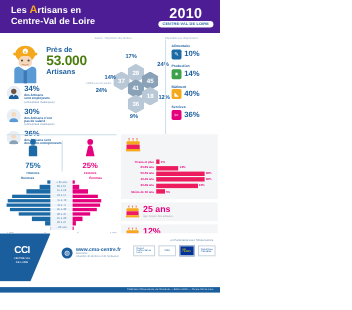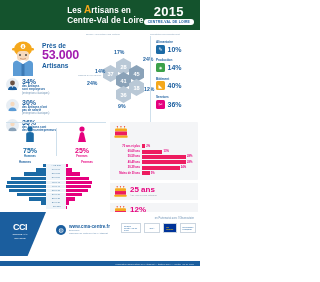--- a/index.html
+++ b/index.html
@@ -7,22 +7,22 @@
     width:200px; height:282px;
     font-family:"Liberation Sans", sans-serif;
     background:#ffffff;
     overflow:hidden;
     position:relative;
   }
   .page { width:200px; height:282px; position:relative; background:#fff; }
 
   
   .header {
-    height:30px; background:#14532d;
-    display:flex; align-items:center; justify-content:flex-end;
+    height:30px; background:#4c1d95;
+    display:flex; align-items:center; justify-content:space-between;
     padding:0 6px 0 10px;
   }
   .header-title { color:#fff; font-size:8.2px; font-weight:bold; line-height:10px; letter-spacing:.1px; }
   .header-title .a-mark { color:#f5a81c; font-size:10px; }
   .year-box { text-align:center; }
   .year { color:#fff; font-size:13px; font-weight:bold; line-height:13px; letter-spacing:.3px; }
   .region-pill {
     margin-top:1px; background:#fff; color:#1b5e9e;
     font-size:3.4px; font-weight:bold; border-radius:6px;
     padding:1.2px 4px; letter-spacing:.2px; white-space:nowrap;
@@ -31,21 +31,21 @@
   
   .body-area { position:relative; height:198px; background:#fff; }
 
   .src-note { position:absolute; font-size:2.4px; color:#8fa7bd; }
 
   
   .artisan-card { position:absolute; left:6px; top:6px; width:100px; }
   .worker { position:absolute; left:2px; top:4px; width:30px; height:36px; }
   .headline { position:absolute; left:36px; top:6px; }
   .pres-de { color:#1b5e9e; font-size:6.6px; font-weight:bold; }
-  .big-number { color:#a21caf; font-size:12.5px; font-weight:bold; line-height:13px; letter-spacing:-.2px; }
+  .big-number { color:#4d7c0f; font-size:12.5px; font-weight:bold; line-height:13px; letter-spacing:-.2px; }
   .artisans-word { color:#1b5e9e; font-size:6.6px; font-weight:bold; }
 
   .stat-rows { position:absolute; left:6px; top:48px; width:98px; }
   .stat-row { display:flex; align-items:flex-start; margin-bottom:3.5px; }
   .stat-ico { width:13px; height:13px; flex:0 0 13px; margin-right:3px; }
   .stat-txt { flex:1; }
   .stat-pct { color:#1b5e9e; font-size:7px; font-weight:bold; line-height:7px; }
   .stat-l1 { color:#1b5e9e; font-size:2.9px; font-weight:bold; line-height:3.4px; }
   .stat-l2 { color:#6f93b5; font-size:2.6px; line-height:3.2px; }
 
@@ -131,21 +131,21 @@
 <body>
 
 <div class="page">
 
   <div class="header">
     <div class="header-title">
       <div><span>Les </span><span class="a-mark">A</span><span>rtisans en</span></div>
       <div>Centre-Val de Loire</div>
     </div>
     <div class="year-box">
-      <div class="year">2015</div>
+      <div class="year">2010</div>
       <div class="region-pill">CENTRE-VAL DE LOIRE</div>
     </div>
   </div>
 
   <div class="body-area">
 
     <div class="src-note" style="left:86px;top:3px;">Source : Répertoire des Métiers</div>
 
     <div class="artisan-card">
       <svg class="worker" viewBox="0 0 30 36">

